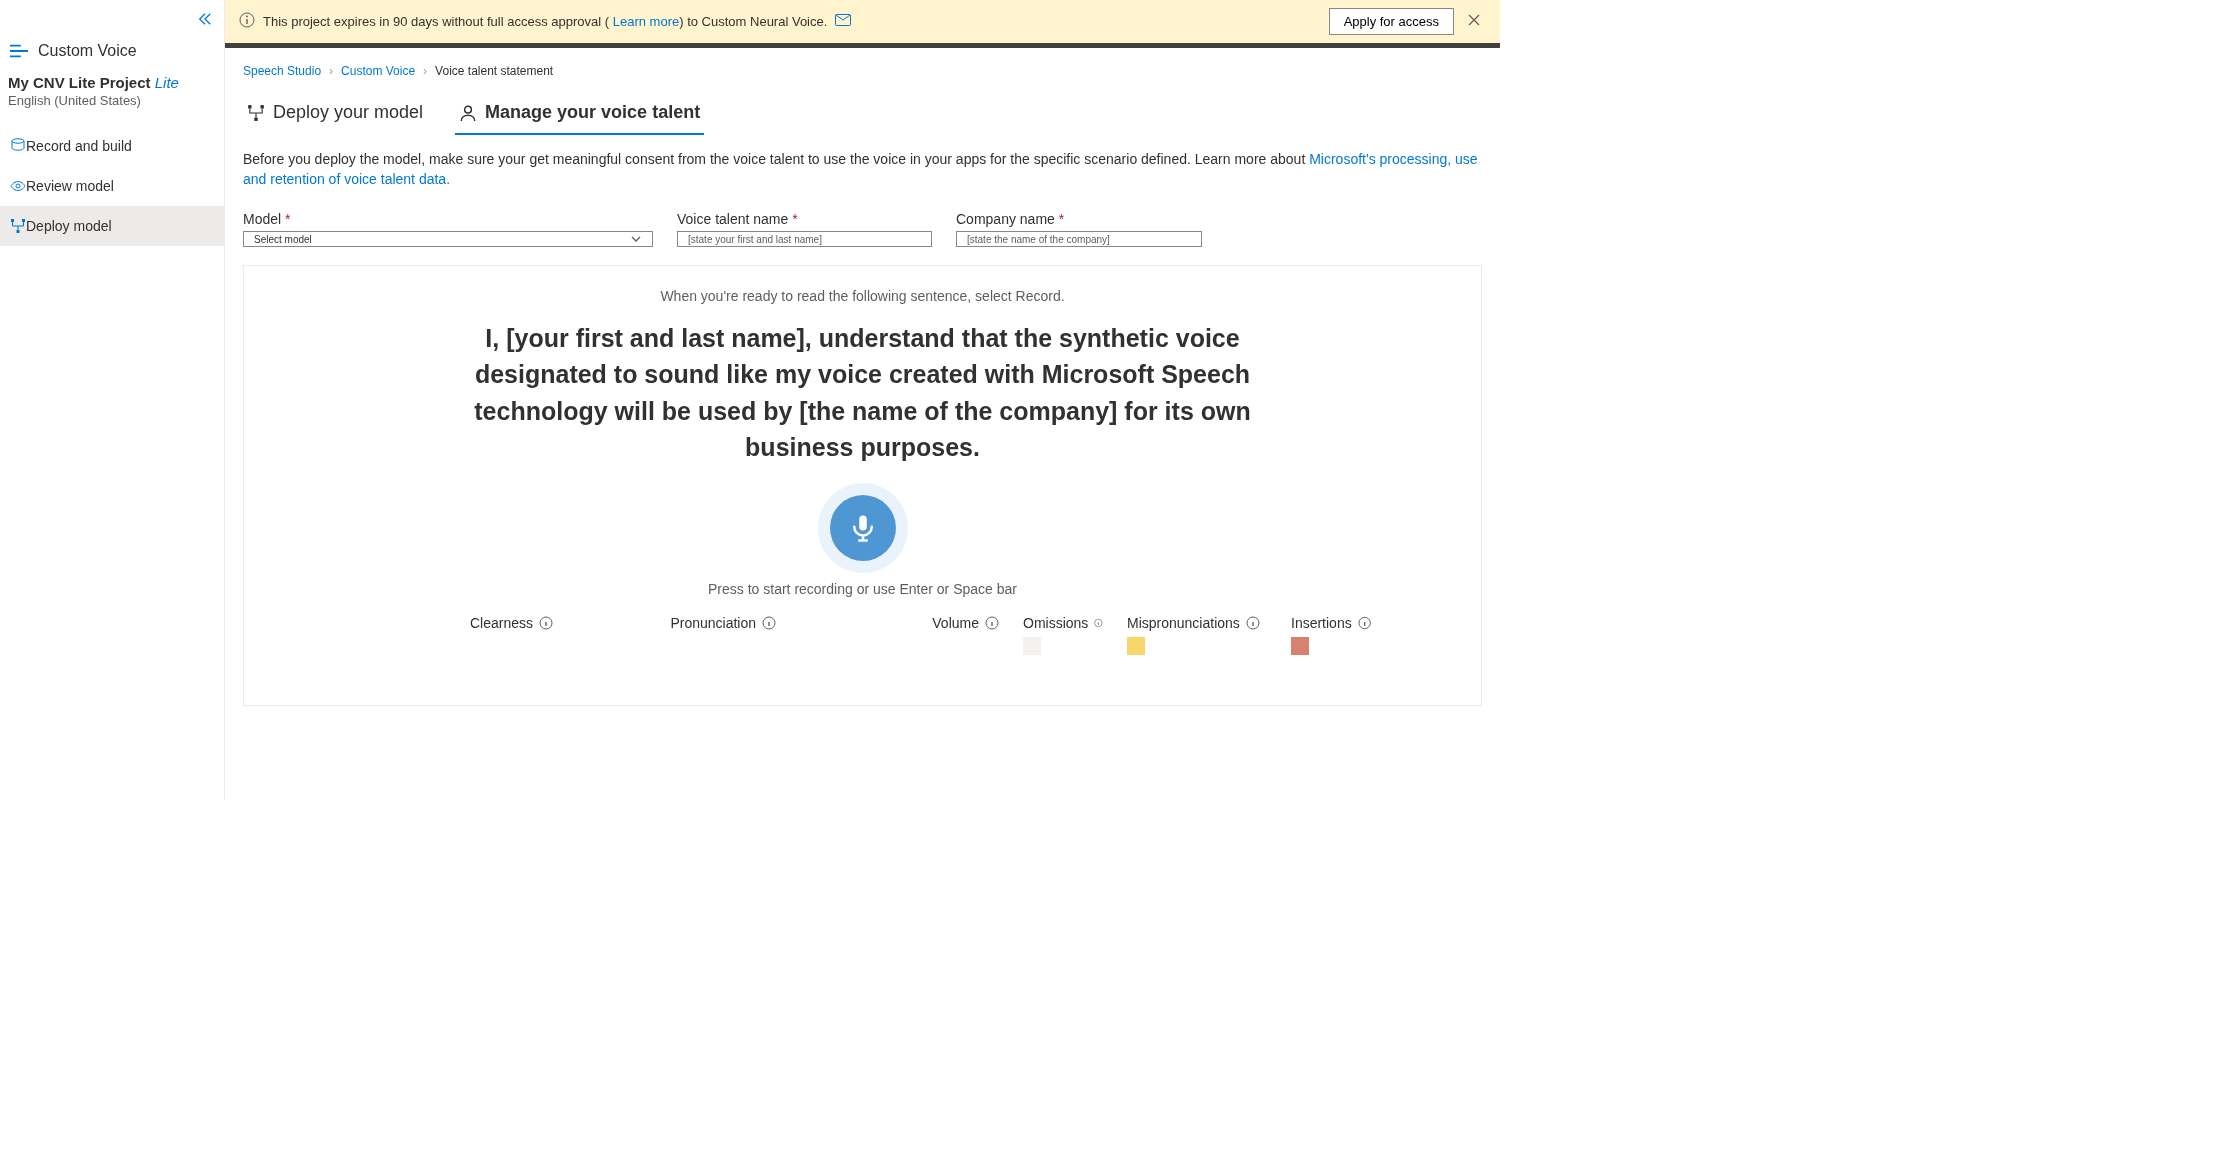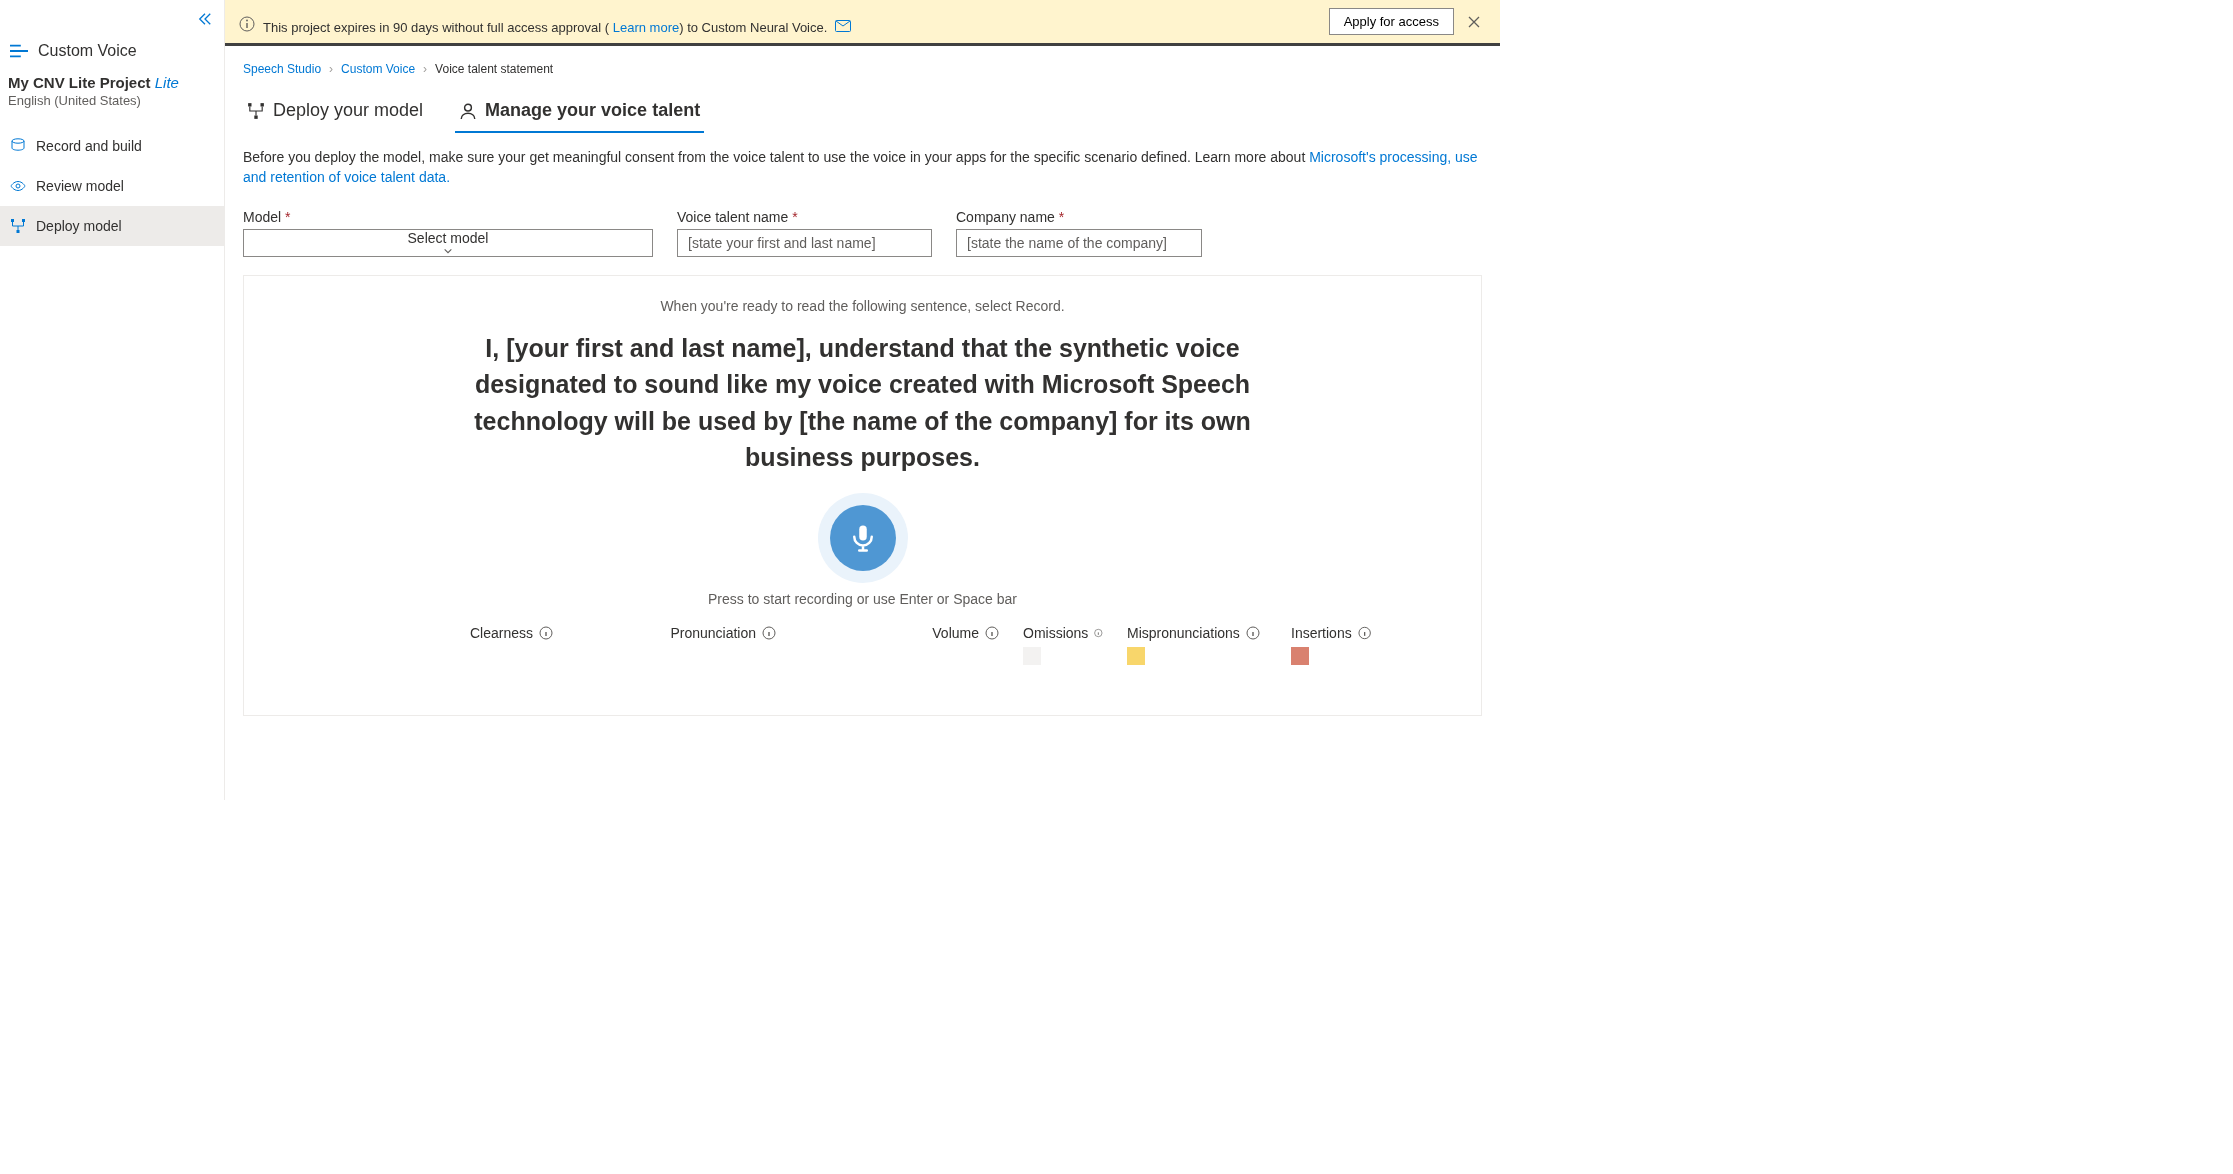--- a/index.html
+++ b/index.html
@@ -6,29 +6,29 @@
   body { background: #fff; color: #323130; font-size: 14px; display: flex; width: 1500px; height: 800px; overflow: hidden;}
   
   
   .sidebar { width: 225px; flex-shrink: 0; border-right: 1px solid #edebe9; padding-top: 8px; background:#fff; }
   .collapse-chevron { display:flex; justify-content:flex-end; padding: 4px 12px 0 0; color:#0078d4; cursor:pointer; }
   .sb-head { display:flex; align-items:center; gap:10px; padding: 16px 0 14px 10px; font-size:16px; color:#323130; }
   .sb-head svg { color:#0078d4; }
   .project-title { padding: 0 14px 2px 8px; font-weight:600; font-size:15px; }
   .project-title .lite { color:#0078d4; font-style: italic; font-weight: 400; }
   .project-lang { padding: 0 14px 18px 8px; color:#605e5c; font-size:13px; }
-  .nav-item { display:flex; gap:10px; padding: 12px 10px; cursor:pointer; font-size:14px;}
+  .nav-item { display:flex; padding: 12px 10px; cursor:pointer; font-size:14px;}
   .nav-item svg { width:16px; height:16px; color:#0078d4; }
   .nav-item.active { background:#edebe9; font-weight:400; }
 
   
   .main { flex:1; display:flex; flex-direction:column; min-width:0; }
 
   
-  .banner { background:#fff4ce; border-bottom:3px solid #404040; padding:8px 14px; display:flex; align-items:flex-end; gap:8px; font-size:13px; }
+  .banner { background:#fff4ce; border-bottom:5px solid #404040; padding:8px 14px; display:flex; align-items:center; gap:8px; font-size:13px; }
   .banner .icon { color:#605e5c; }
   .banner a { color:#0078d4; text-decoration:none; }
   .banner .spacer { flex:1; }
   .banner .apply-btn { background:#fff; border:1px solid #8a8886; padding:5px 14px; font-size:13px; cursor:pointer; }
   .banner .close-btn { background:none;border:none; padding:4px 6px; cursor:pointer; color:#605e5c; }
   .mail-icon { color:#0078d4; }
 
   .content-pad { padding: 12px 18px 18px 18px; }
 
   
@@ -47,21 +47,21 @@
   .desc a { color:#0078d4; text-decoration:none; }
 
   
   .form-row { display:flex; gap:24px; margin-bottom:18px; }
   .field { display:flex; flex-direction:column; gap:4px; }
   .field.model { width:410px; }
   .field.med { width: 255px; }
   .field.company { width: 246px; }
   .field-label { font-size:14px; }
   .field-label .req { color:#a4262c; }
-  .select-box, .text-input { border:1px solid #8a8886; background:#fff; height:28px; padding:0 10px; font-size:14px; display:flex; align-items:center; justify-content:space-between; cursor:pointer;flex-direction:column; }
+  .select-box, .text-input { border:1px solid #8a8886; background:#fff; height:16px; padding:0 10px; font-size:10px; display:flex; align-items:center; justify-content:space-between; cursor:pointer; }
   .select-box .placeholder { color:#323130; }
   .text-input { color:#605e5c; justify-content:flex-start; }
   .text-input::placeholder { color:#605e5c; }
   input.text-input { outline:none; }
   .select-box svg { color:#605e5c; }
 
   
   .statement { border:1px solid #edebe9; background:#fff; padding:22px 40px 28px 40px; }
   .stmt-hint { text-align:center; color:#605e5c; font-size:14px; margin-bottom:16px; }
   .stmt-body { text-align:center; font-size:25px; font-weight:600; line-height:1.45; max-width:780px; margin:0 auto 18px auto; color:#323130; }

